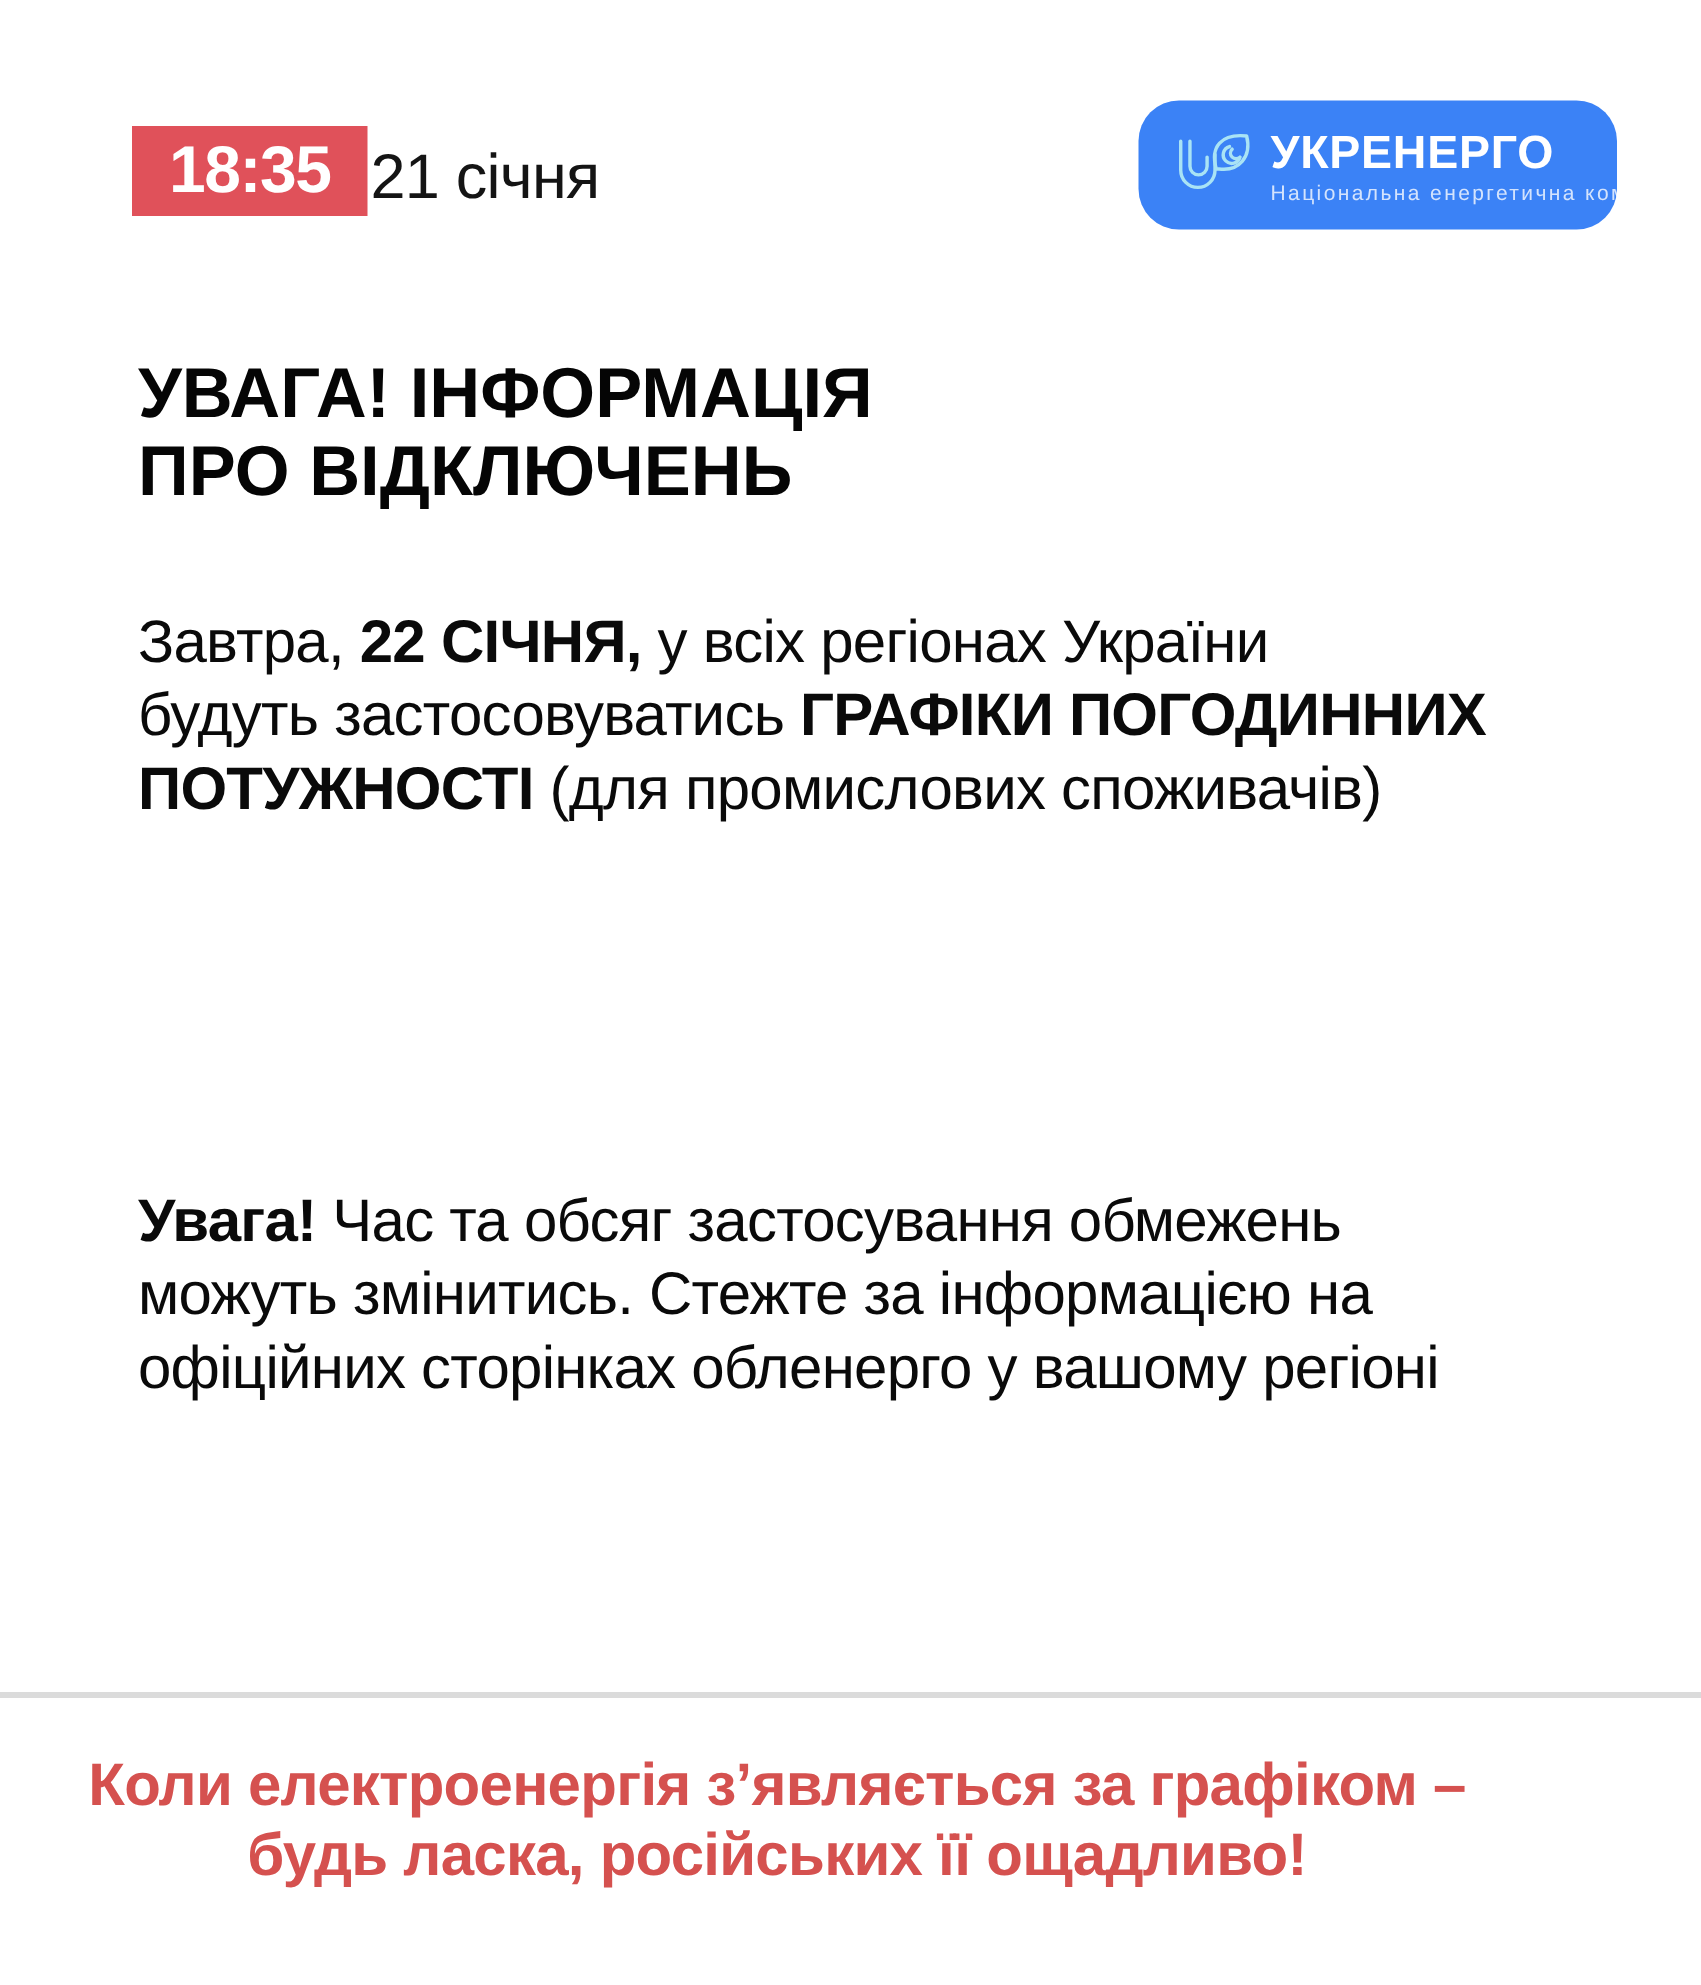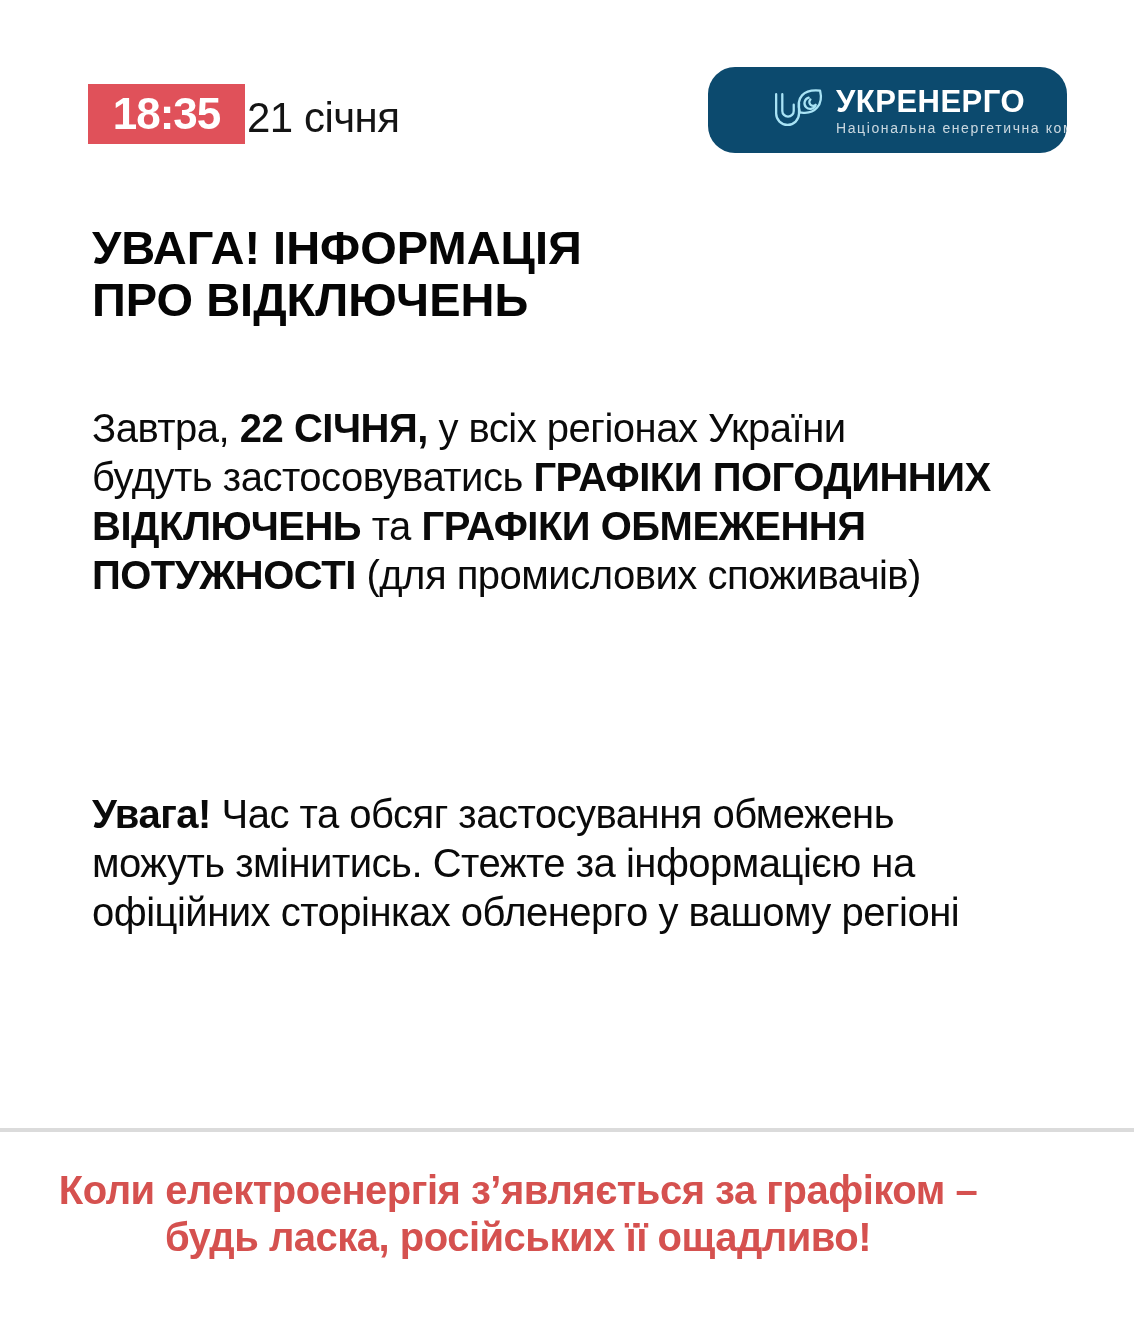--- a/index.html
+++ b/index.html
@@ -20,40 +20,40 @@
     background: #E0515A; color: #ffffff;
     font-size: 44px; font-weight: bold;
     display: flex; align-items: center; justify-content: center;
     letter-spacing: -1px;
   }
   .date {
     position: absolute; left: 247px; top: 94px;
     font-size: 42px; color: #141414; letter-spacing: -0.5px;
   }
   .logo {
-    position: absolute; left: 708px; top: 67px;
+    position: absolute; left: 759px; top: 67px;
     width: 319px; height: 86px;
-    background: #0c4a6e; border-radius: 27px;
-    display: flex; align-items: center; padding-left: 40px;
+    background: #3b82f6; border-radius: 27px;
+    display: flex; align-items: center;
   }
   .logo-icon { margin-left: 22px; width: 58px; height: 50px; display: block; flex: 0 0 auto; }
   .logo-icon svg { display: block; width: 100%; height: 100%; }
   .logo-textwrap { display: flex; flex-direction: column; margin-left: 8px; margin-top: 2px; }
   .logo-name {
     color: #ffffff; font-weight: bold; font-size: 31px;
     letter-spacing: 0.5px; line-height: 32px; white-space: nowrap;
   }
   .logo-tagline {
     color: rgba(255,255,255,0.78); font-size: 14px;
     letter-spacing: 1.6px; margin-top: 2px; white-space: nowrap;
   }
 
   
   .title {
-    position: absolute; left: 92px; top: 222px; margin: 0;
+    position: absolute; left: 92px; top: 236px; margin: 0;
     font-size: 47px; line-height: 52px; font-weight: bold;
     color: #050505; letter-spacing: 0;
   }
   .title .line { display: block; white-space: nowrap; }
 
   
   .body-p {
     position: absolute; left: 92px; margin: 0;
     font-size: 40px; line-height: 49px;
     color: #0a0a0a; letter-spacing: -0.5px;
@@ -105,21 +105,20 @@
   </div>
 
   <h1 class="title">
     <span class="line">УВАГА! ІНФОРМАЦІЯ</span>
     <span class="line">ПРО ВІДКЛЮЧЕНЬ</span>
   </h1>
 
   <p class="body-p p1">
     <span class="line"><span>Завтра, </span><b>22 СІЧНЯ,</b><span> у всіх регіонах України</span></span>
     <span class="line"><span>будуть застосовуватись </span><b>ГРАФІКИ ПОГОДИННИХ</b></span>
-    <span class="line"><b>ВІДКЛЮЧЕНЬ</b><span> та </span><b>ГРАФІКИ ОБМЕЖЕННЯ</b></span>
     <span class="line"><b>ПОТУЖНОСТІ</b><span> (для промислових споживачів)</span></span>
   </p>
 
 
   <p class="body-p p3">
     <span class="line"><b>Увага!</b><span> Час та обсяг застосування обмежень</span></span>
     <span class="line">можуть змінитись. Стежте за інформацією на</span>
     <span class="line">офіційних сторінках обленерго у вашому регіоні</span>
   </p>
 

